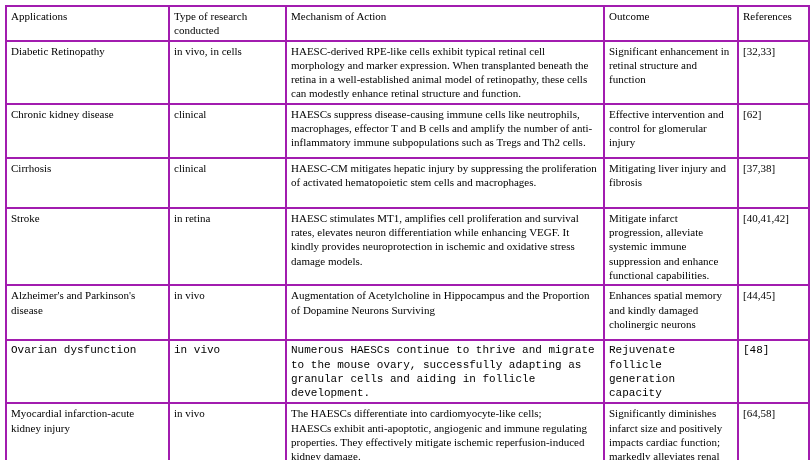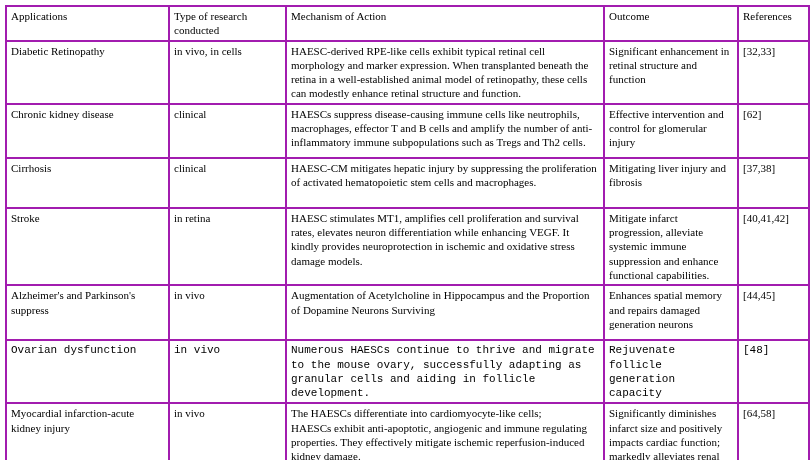--- a/index.html
+++ b/index.html
@@ -89,24 +89,24 @@
         <td>[37,38]</td>
       </tr>
       <tr class="r3">
         <td>Stroke</td>
         <td>in retina</td>
         <td>HAESC stimulates MT1, amplifies cell proliferation and survival rates, elevates neuron differentiation while enhancing VEGF. It kindly provides neuroprotection in ischemic and oxidative stress damage models.</td>
         <td>Mitigate infarct progression, alleviate systemic immune suppression and enhance functional capabilities.</td>
         <td>[40,41,42]</td>
       </tr>
       <tr class="r4">
-        <td>Alzheimer's and Parkinson's suppress</td>
+        <td>Alzheimer's and Parkinson's disease</td>
         <td>in vivo</td>
         <td>Augmentation of Acetylcholine in Hippocampus and the Proportion of Dopamine Neurons Surviving</td>
-        <td>Enhances spatial memory and repairs damaged generation neurons</td>
+        <td>Enhances spatial memory and kindly damaged cholinergic neurons</td>
         <td>[44,45]</td>
       </tr>
       <tr class="r5">
         <td>Ovarian dysfunction</td>
         <td>in vivo</td>
         <td>Numerous HAESCs continue to thrive and migrate to the mouse ovary, successfully adapting as granular cells and aiding in follicle development.</td>
         <td>Rejuvenate follicle generation capacity</td>
         <td>[48]</td>
       </tr>
       <tr class="r6">

